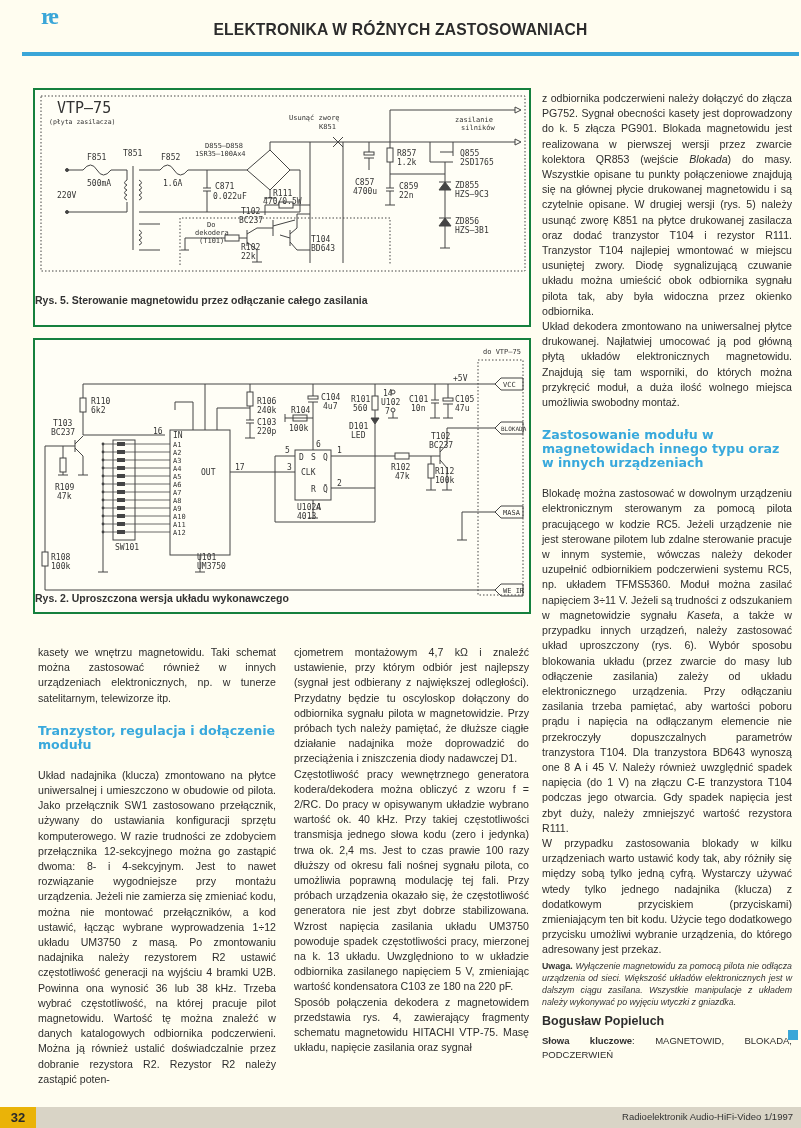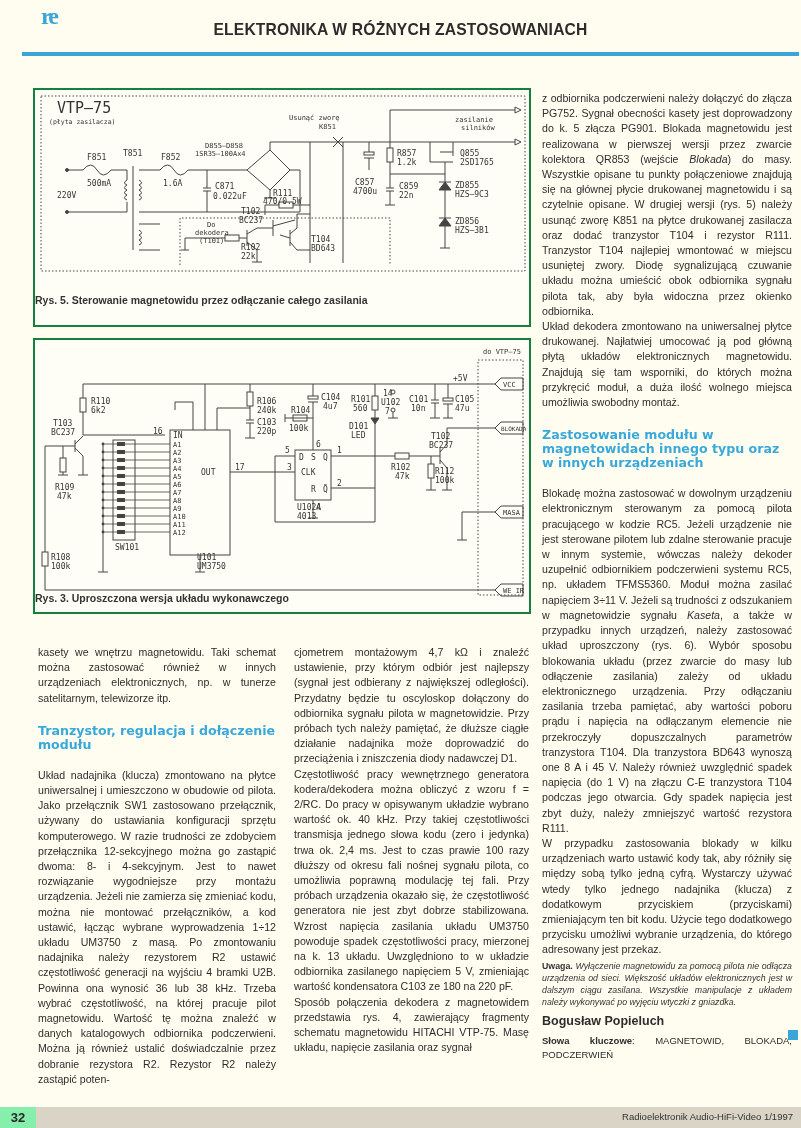--- a/index.html
+++ b/index.html
@@ -25,21 +25,21 @@
   #col-right { left:542px; top:91px; width:250px; }
   .section-head { font-family:"DejaVu Sans", sans-serif; font-weight:bold; color:#39a9dc; font-size:12.6px;
                   line-height:14px; margin:18px 0 16px 0; text-align:left; }
   .note { font-size:8.8px; line-height:12.2px; font-style:italic; color:#333; margin-top:2px !important; }
   .note b { font-style:normal; }
   .author { font-weight:bold; font-size:12.5px; margin-top:6px !important; text-align:left; }
   .keywords { font-size:9.5px; margin-top:4px !important; line-height:14px; }
   .end-square { display:inline-block; width:10px; height:10px; background:#3aa6d8; position:absolute; left:246px; }
 
   .footer-bar { position:absolute; left:0; top:1107px; width:801px; height:21px; background:#d9d4c6; }
-  .page-num { position:absolute; left:0; top:1107px; width:36px; height:21px; background:#86efac; color:#2a2a2a;
+  .page-num { position:absolute; left:0; top:1107px; width:36px; height:21px; background:#eab308; color:#2a2a2a;
               font-weight:bold; font-size:13px; line-height:21px; text-align:center; }
   .footer-pub { position:absolute; right:8px; top:1111px; font-size:9.5px; color:#333; }
 </style>
 </head>
 <body>
 
 <div class="logo">re</div>
 <div class="header-title">ELEKTRONIKA W RÓŻNYCH ZASTOSOWANIACH</div>
 <div class="header-rule"></div>
 
@@ -399,21 +399,21 @@
         <text x="138" y="139" class="svgtext" style="font-size:7px">A5</text>
         <text x="138" y="147" class="svgtext" style="font-size:7px">A6</text>
         <text x="138" y="155" class="svgtext" style="font-size:7px">A7</text>
         <text x="138" y="163" class="svgtext" style="font-size:7px">A8</text>
         <text x="138" y="171" class="svgtext" style="font-size:7px">A9</text>
         <text x="138" y="179" class="svgtext" style="font-size:7px">A10</text>
         <text x="138" y="187" class="svgtext" style="font-size:7px">A11</text>
         <text x="138" y="195" class="svgtext" style="font-size:7px">A12</text>
       </g>
   </svg>
-  <div class="caption" style="top:252px">Rys. 3. Uproszczona wersja układu wykonawczego</div>
+  <div class="caption" style="top:252px">Rys. 2. Uproszczona wersja układu wykonawczego</div>
 </div>
 
 <div class="col" id="col-left">
   <p>kasety we wnętrzu magnetowidu. Taki schemat można zastosować również w innych urządzeniach elektronicznych, np. w tunerze satelitarnym, telewizorze itp.</p>
   <div class="section-head">Tranzystor, regulacja i dołączenie modułu</div>
   <p>Układ nadajnika (klucza) zmontowano na płytce uniwersalnej i umieszczono w obudowie od pilota. Jako przełącznik SW1 zastosowano przełącznik, używany do ustawiania konfiguracji sprzętu komputerowego. W razie trudności ze zdobyciem przełącznika 12-sekcyjnego można go zastąpić dwoma: 8- i 4-sekcyjnym. Jest to nawet rozwiązanie wygodniejsze przy montażu urządzenia. Jeżeli nie zamierza się zmieniać kodu, można nie montować przełączników, a kod ustawić, łącząc wybrane wyprowadzenia 1÷12 układu UM3750 z masą. Po zmontowaniu nadajnika należy rezystorem R2 ustawić częstotliwość generacji na wyjściu 4 bramki U2B. Powinna ona wynosić 36 lub 38 kHz. Trzeba wybrać częstotliwość, na której pracuje pilot magnetowidu. Wartość tę można znaleźć w danych katalogowych odbiornika podczerwieni. Można ją również ustalić doświadczalnie przez dobranie rezystora R2. Rezystor R2 należy zastąpić poten-</p>
 </div>
 
 <div class="col" id="col-mid">
   <p>cjometrem montażowym 4,7 kΩ i znaleźć ustawienie, przy którym odbiór jest najlepszy (sygnał jest odbierany z największej odległości). Przydatny będzie tu oscyloskop dołączony do odbiornika sygnału pilota w magnetowidzie. Przy próbach tych należy pamiętać, że dłuższe ciągłe działanie nadajnika może doprowadzić do przeciążenia i zniszczenia diody nadawczej D1.</p>

